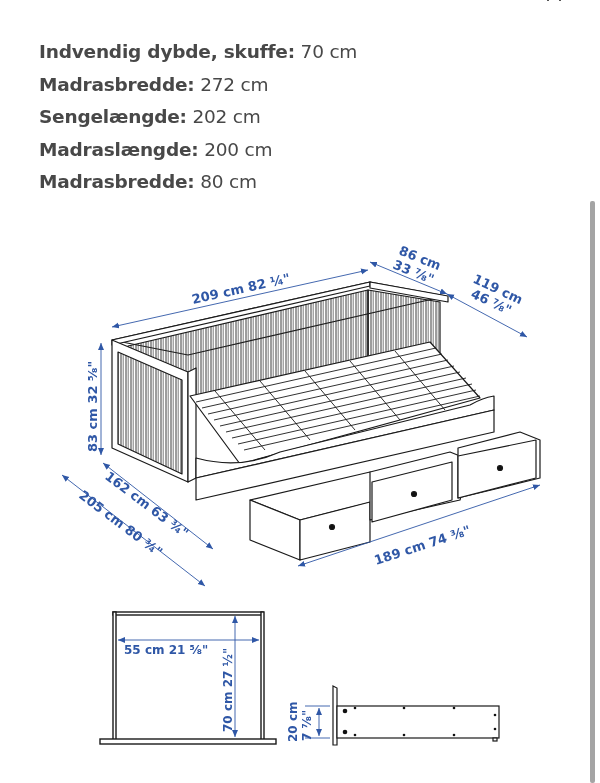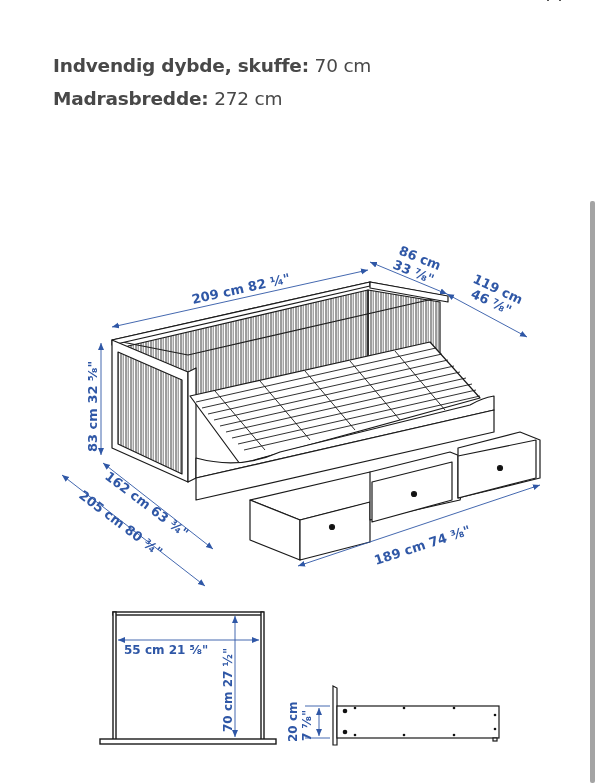--- a/index.html
+++ b/index.html
@@ -1,38 +1,41 @@
 <!DOCTYPE html>
 <html><head>
 <meta charset="utf-8">
 <style>
   html, body { margin: 0; padding: 0; background: #ffffff; }
   body { width: 600px; height: 783px; position: relative; overflow: hidden;
          font-family: "DejaVu Sans", "Liberation Sans", sans-serif; color: #484848; }
-  .specs { position: absolute; left: 37px; top: 34px; margin: 16px; padding: 0; list-style: none; }
+  .specs { position: absolute; left: 37px; top: 34px; margin: 2px; padding: 0; list-style: none; }
   .spec { font-size: 18.5px; line-height: 32.5px; white-space: nowrap; letter-spacing: -0.2px; }
   .spec .k { font-weight: bold; color: #484848; }
   .spec .v { font-weight: normal; color: #484848; }
   .top-glyph { position: absolute; left: 545px; top: -4px; width: 20px; height: 8px; }
   .top-glyph span { position: absolute; top: 0; width: 1.5px; height: 5px; background: #555; }
   .diagram { position: absolute; left: 0; top: 200px; width: 600px; height: 583px; }
   .scrollbar { position: absolute; left: 590px; top: 201px; width: 5px; height: 582px; background: #a4a4a4; border-radius: 2px; }
   svg text { font-family: "DejaVu Sans", "Liberation Sans", sans-serif; font-weight: bold; fill: #2f57a6; }
 </style>
 </head>
 <body>
 
 <div class="top-glyph">
     <span style="left:2px"></span>
     <span style="left:14px"></span>
   </div>
 
 <ul class="specs">
   <li class="spec"><span class="k">Indvendig dybde, skuffe:</span> <span class="v">70 cm</span></li>
   <li class="spec"><span class="k">Madrasbredde:</span> <span class="v">272 cm</span></li>
+  <li class="spec"><span class="k">Sengelængde:</span> <span class="v">202 cm</span></li>
+  <li class="spec"><span class="k">Madraslængde:</span> <span class="v">200 cm</span></li>
+  <li class="spec"><span class="k">Madrasbredde:</span> <span class="v">80 cm</span></li>
 </ul>
 
 <div class="diagram">
 <svg width="600" height="583" viewBox="0 200 600 583" xmlns="http://www.w3.org/2000/svg">
   <defs>
     <marker id="ar" markerWidth="8" markerHeight="8" refX="7" refY="4" orient="auto" markerUnits="userSpaceOnUse">
       <path d="M0,1 L7,4 L0,7 Z" fill="#2f57a6"></path>
     </marker>
     <marker id="al" markerWidth="8" markerHeight="8" refX="1" refY="4" orient="auto" markerUnits="userSpaceOnUse">
       <path d="M8,1 L1,4 L8,7 Z" fill="#2f57a6"></path>

